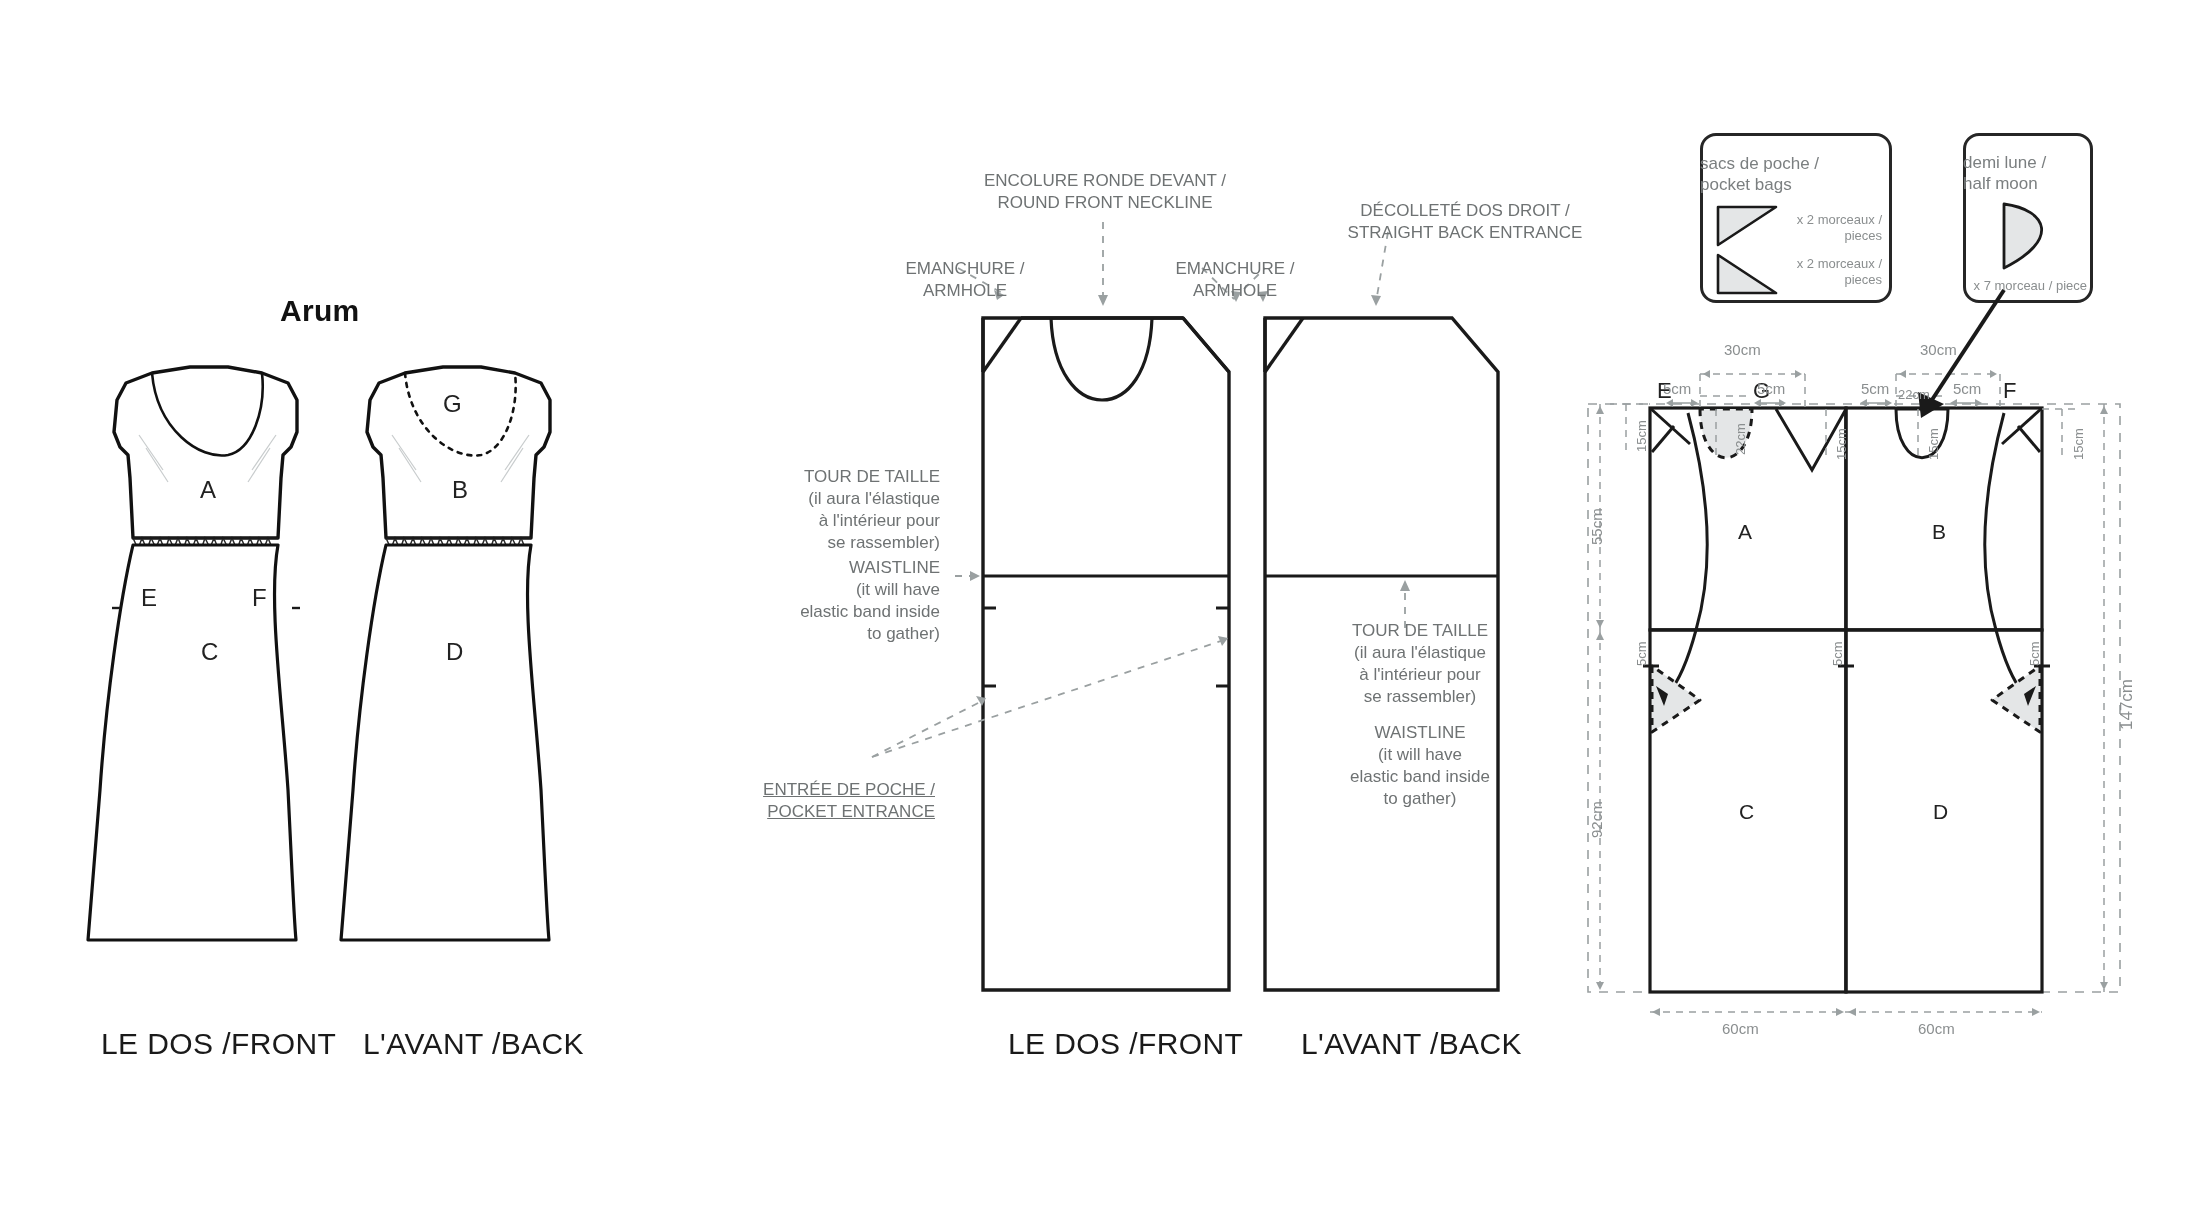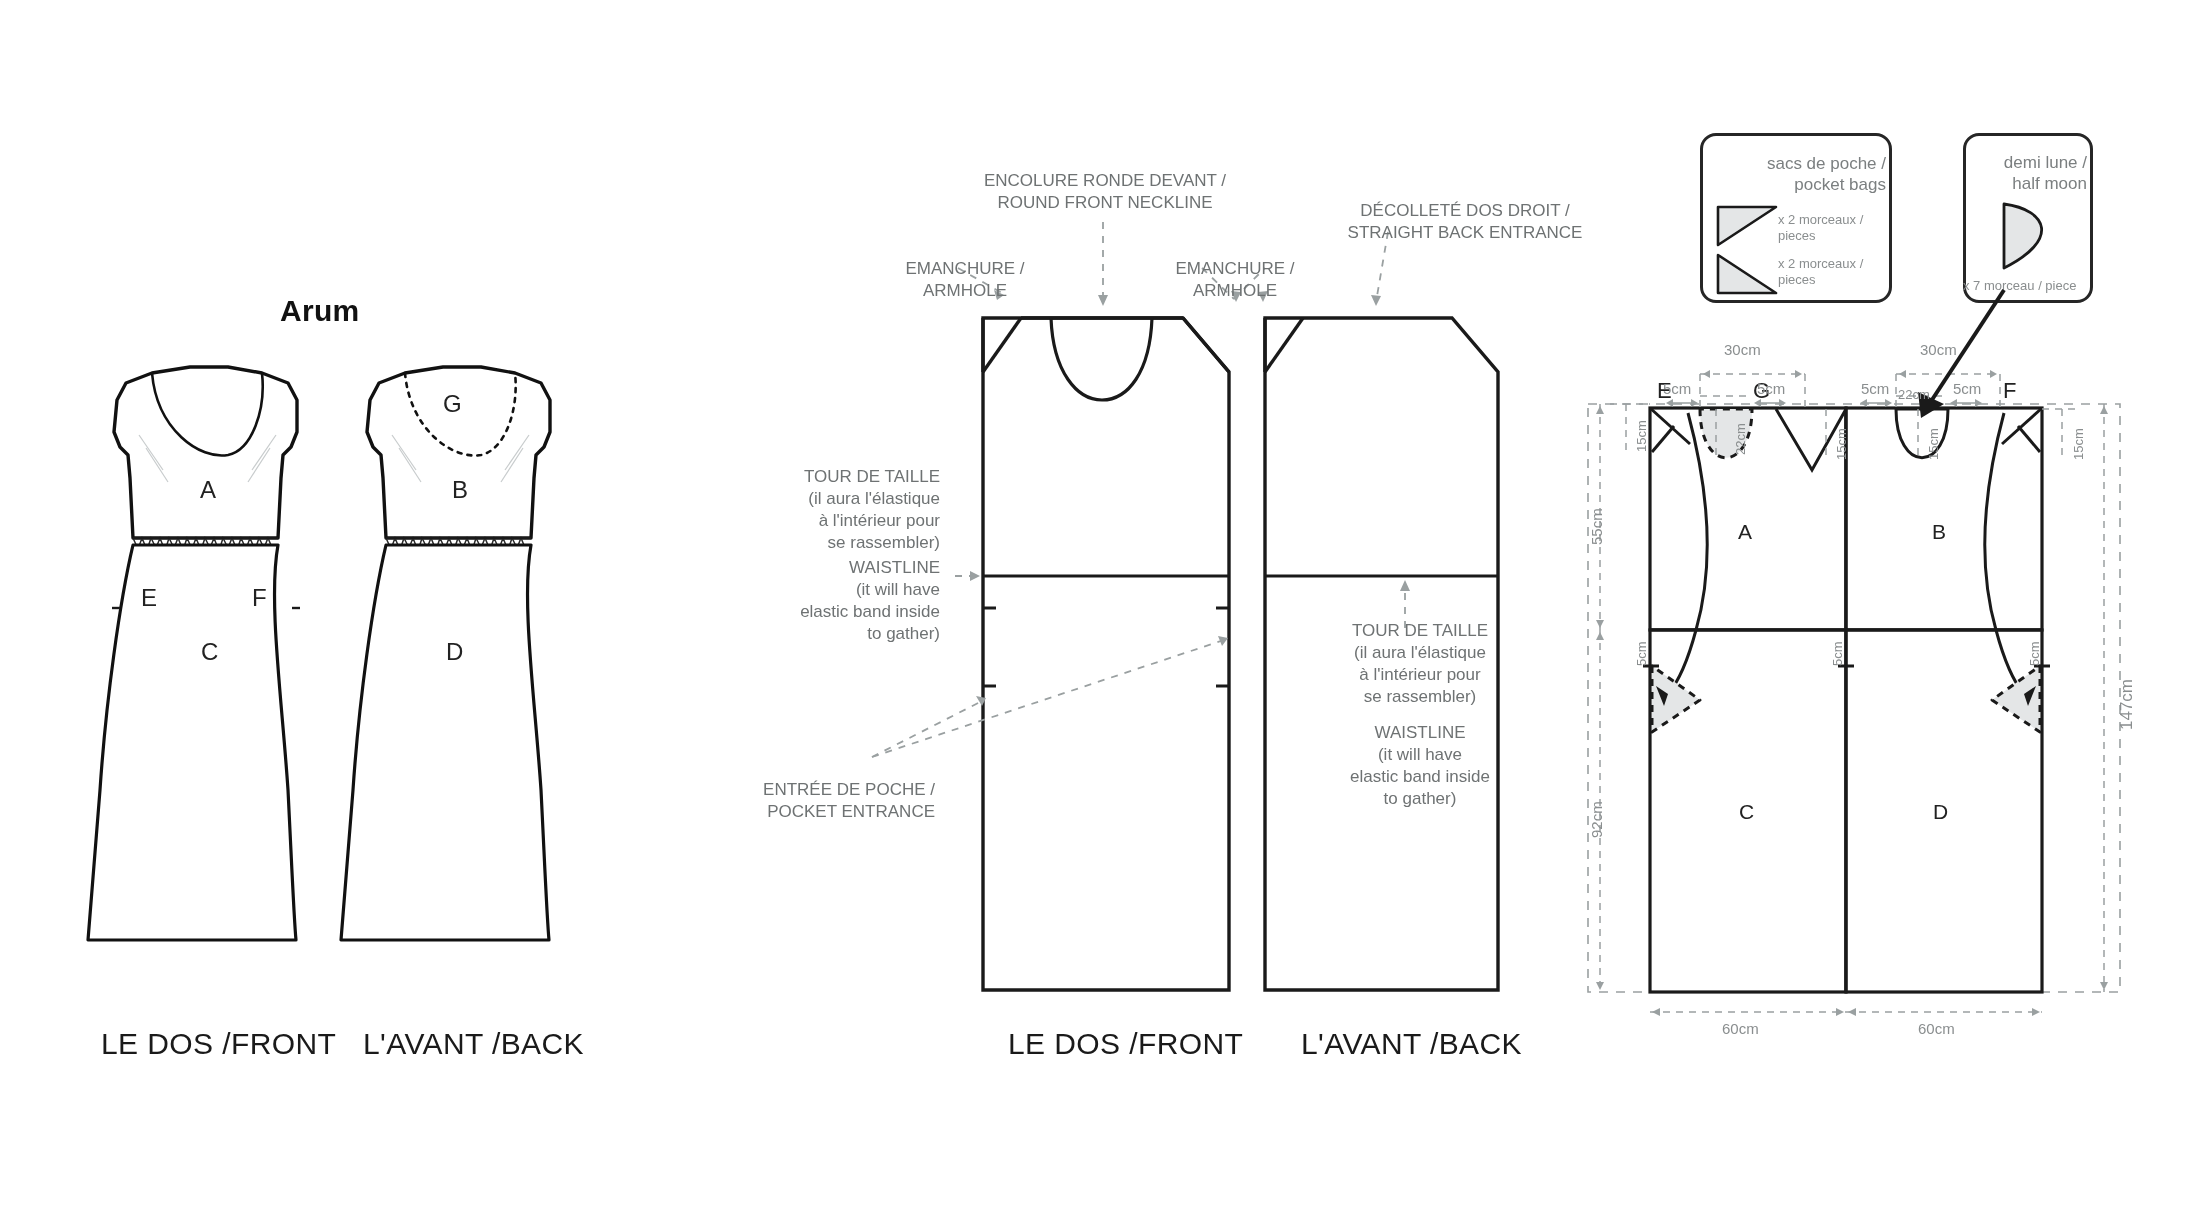--- a/index.html
+++ b/index.html
@@ -8,22 +8,22 @@
   .lbl{position:absolute;color:#6e7273;font-size:17px;line-height:22px;white-space:pre;}
   .lbl.c{text-align:center;}
   .lbl.r{text-align:right;}
   .dimtxt{position:absolute;color:#8a8e8f;font-size:15px;line-height:17px;white-space:nowrap;}
   .dimtxt.sm{font-size:13px;}
   .vert{transform-origin:0 0;transform:rotate(-90deg);}
   .piecelabel{position:absolute;color:#222;font-size:24px;white-space:nowrap;}
   .bottomlabel{position:absolute;color:#1a1a1a;font-size:30px;letter-spacing:.4px;white-space:nowrap;}
   .title{position:absolute;font-weight:bold;font-size:30px;color:#111;letter-spacing:.3px;}
   .legendbox{position:absolute;border:3px solid #262626;border-radius:16px;background:#fff;}
-  .legendtitle{position:absolute;color:#7b7f80;font-size:17px;line-height:21px;text-align:right;white-space:pre;}
-  .legendsm{position:absolute;color:#8a8e8f;font-size:13px;line-height:16px;text-align:left;white-space:pre;}
+  .legendtitle{position:absolute;color:#7b7f80;font-size:17px;line-height:21px;text-align:left;white-space:pre;}
+  .legendsm{position:absolute;color:#8a8e8f;font-size:13px;line-height:16px;text-align:right;white-space:pre;}
   svg{position:absolute;left:0;top:0;overflow:visible;}
 </style>
 </head>
 <body>
 
 <div class="title" style="left:280px;top:294px;">Arum</div>
 
 <svg width="2212" height="1232" style="pointer-events:none;">
 
   <g>
@@ -169,21 +169,21 @@
 
 <div class="lbl c" style="left:1300px;top:620px;width:240px;">TOUR DE TAILLE
 (il aura l'élastique
 à l'intérieur pour
 se rassembler)</div>
 <div class="lbl c" style="left:1300px;top:722px;width:240px;">WAISTLINE
 (it will have
 elastic band inside
 to gather)</div>
 
-<div class="lbl r" style="left:705px;top:779px;width:230px;">ENTRÉE DE POCHE /
+<div class="lbl r" style="left:705px;top:779px;width:230px;text-decoration:underline;">ENTRÉE DE POCHE /
 POCKET ENTRANCE</div>
 
 <div class="bottomlabel" style="left:1008px;top:1027px;">LE DOS /FRONT</div>
 <div class="bottomlabel" style="left:1301px;top:1027px;">L'AVANT /BACK</div>
 
 <div class="legendbox" style="left:1700px;top:133px;width:186px;height:164px;"></div>
 <div class="legendtitle" style="left:1700px;top:153px;width:186px;">sacs de poche /
 pocket bags</div>
 <svg width="2212" height="1232" style="pointer-events:none;">
   <polygon points="1718,207 1776,207 1718,245" fill="#e4e6e7" stroke="#1a1a1a" stroke-width="2.6" stroke-linejoin="round"></polygon>

